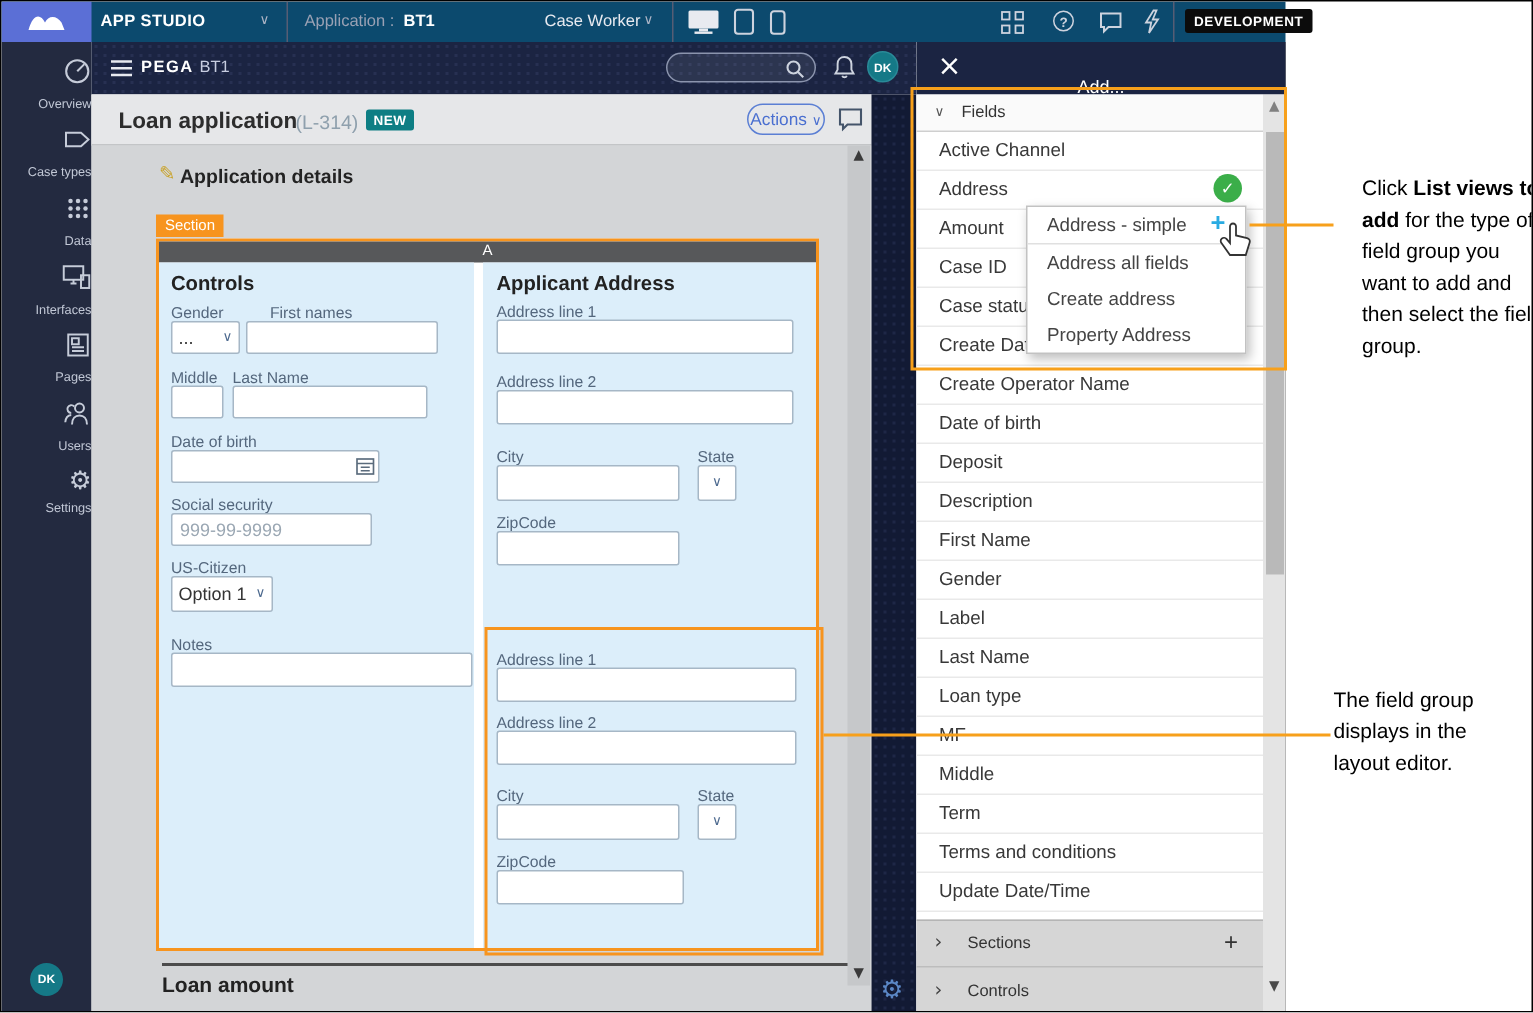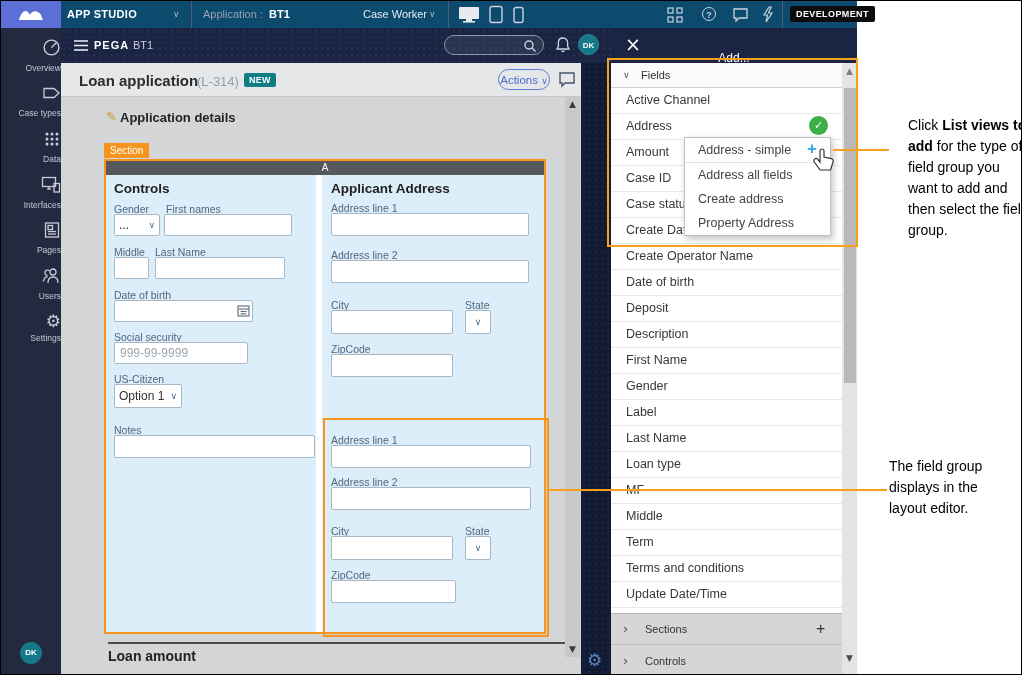--- a/index.html
+++ b/index.html
@@ -213,21 +213,21 @@
   <span class="abs" style="left:119px;top:109px;font-size:13px;font-weight:bold;color:#232323;">Application details</span>
 
   <span class="abs sectiontab" style="left:103px;top:142px;">Section</span>
   <div class="abs sectionbox" style="left:103px;top:158px;width:442px;height:475px;"></div>
   <div class="abs abar" style="left:105px;top:160px;width:438px;height:14px;">A</div>
   <div class="abs bluecol" style="left:105px;top:174px;width:210px;height:457px;"></div>
   <div class="abs bluecol" style="left:321px;top:174px;width:222px;height:457px;"></div>
 
   <span class="abs fhead" style="left:113px;top:180px;">Controls</span>
   <span class="abs flabel" style="left:113px;top:202px;">Gender</span>
-  <span class="abs flabel" style="left:165px;top:202px;">First names</span>
+  <span class="abs flabel" style="left:179px;top:202px;">First names</span>
   <div class="sel" style="left:113px;top:213px;width:46px;height:22px;">
       <span>...</span>
       <span class="chev">∨</span>
     </div>
   <input class="inp" style="left: 163px; top: 213px; width: 128px; height: 22px;">
   <span class="abs flabel" style="left:113px;top:245px;">Middle</span>
   <span class="abs flabel" style="left:154px;top:245px;">Last Name</span>
   <input class="inp" style="left: 113px; top: 256px; width: 35px; height: 22px;">
   <input class="inp" style="left: 154px; top: 256px; width: 130px; height: 22px;">
   <span class="abs flabel" style="left:113px;top:288px;">Date of birth</span>

